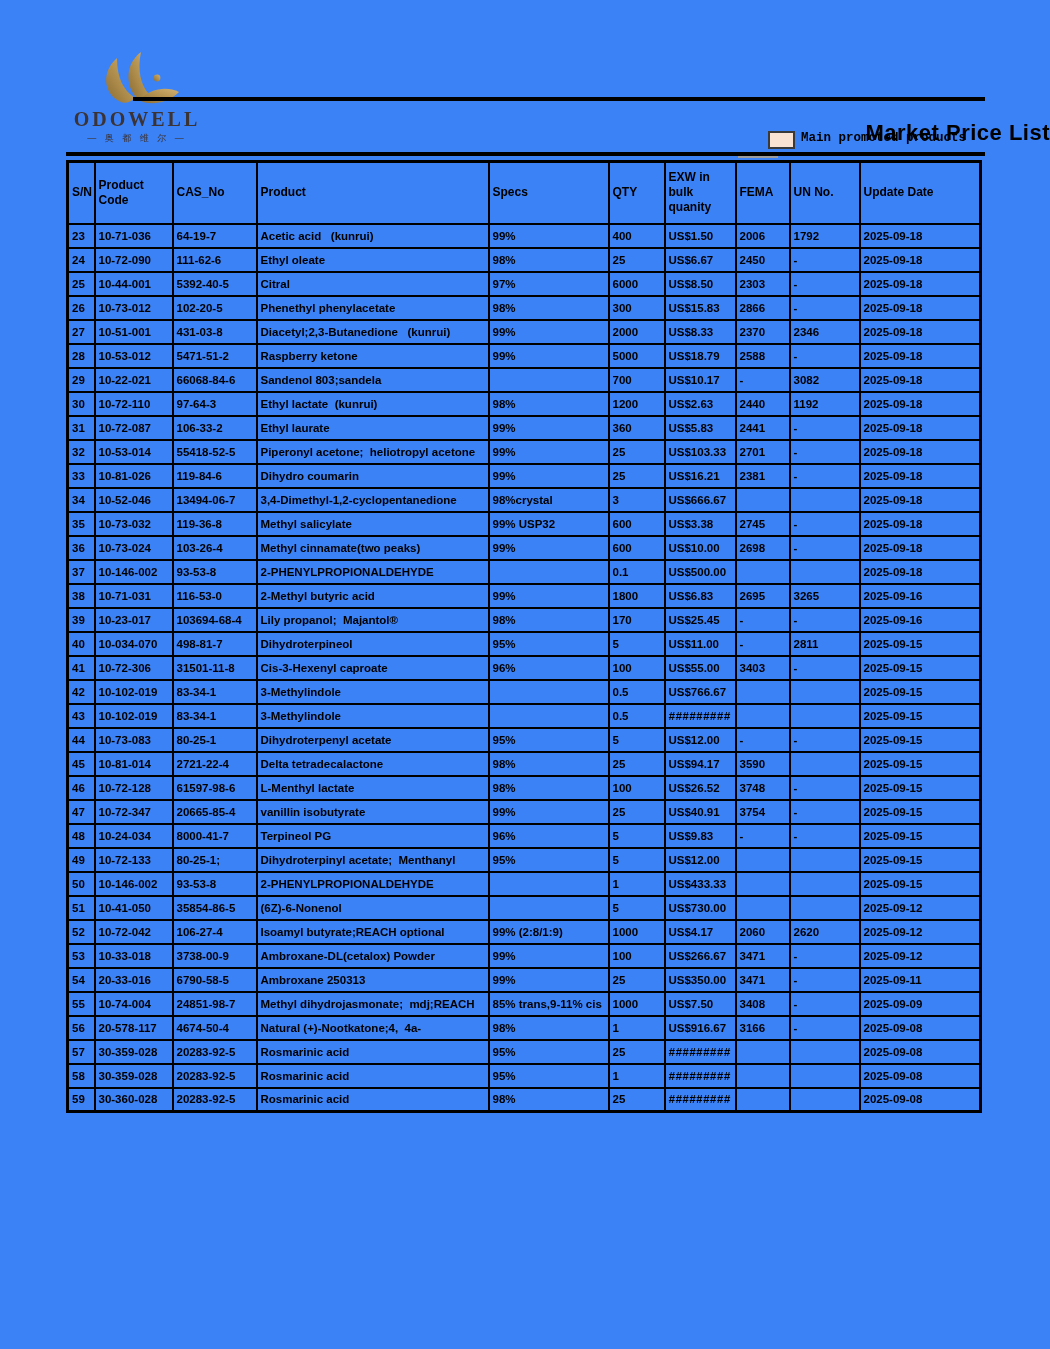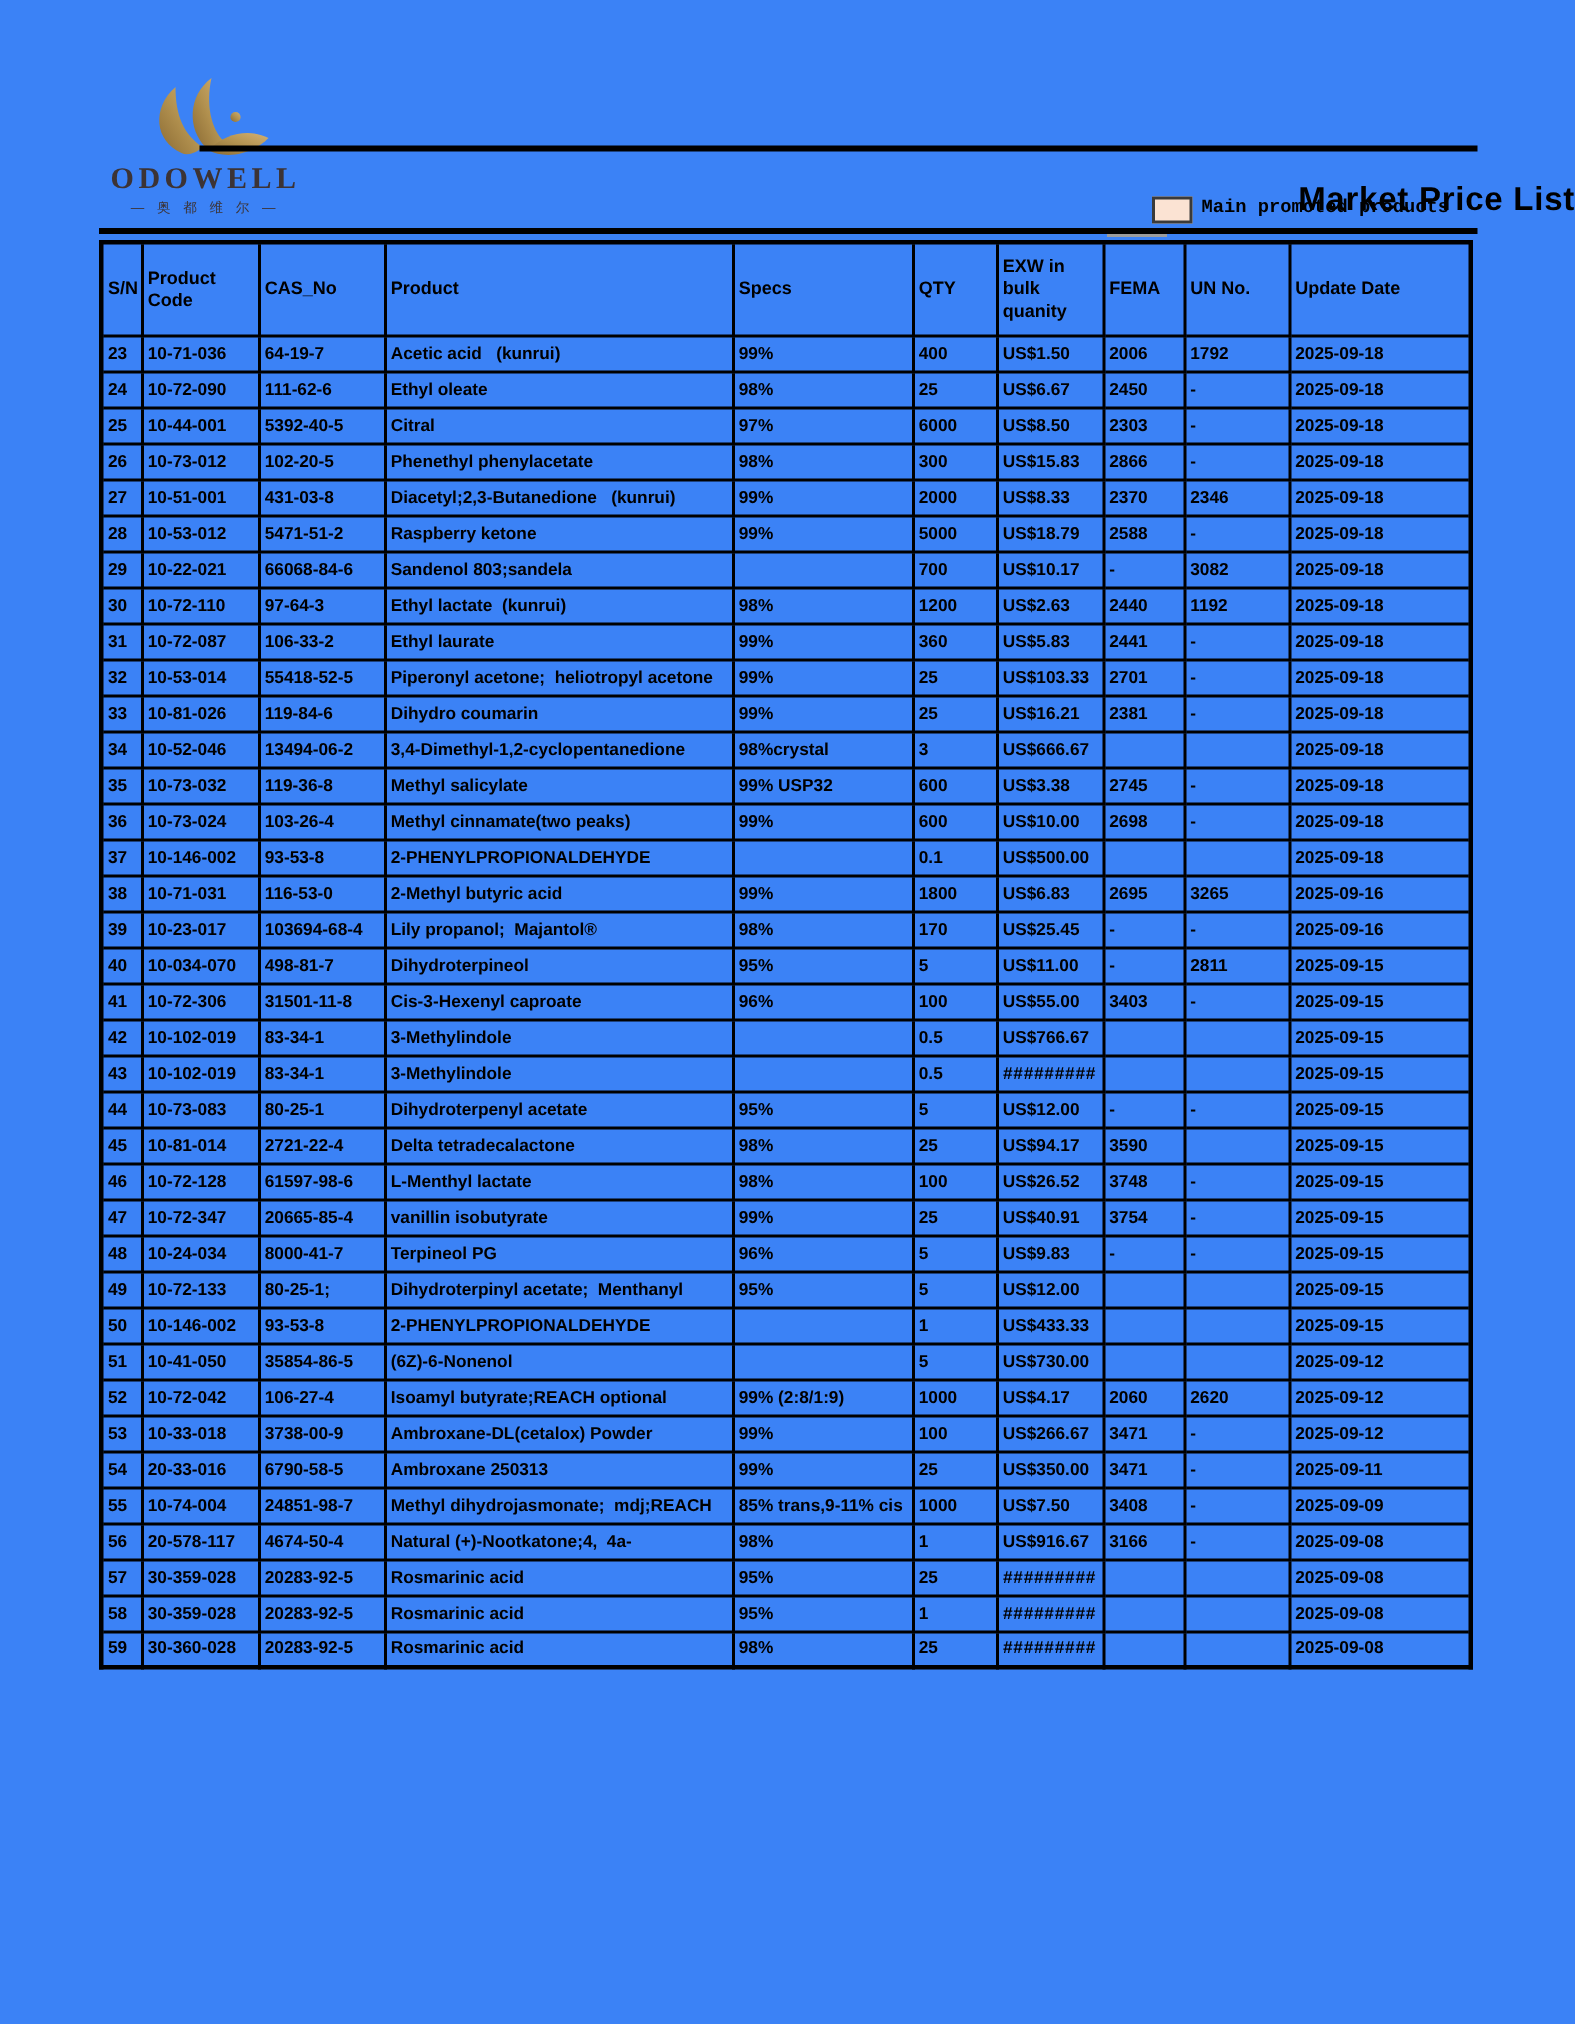--- a/index.html
+++ b/index.html
@@ -245,21 +245,21 @@
           <td>99%</td>
           <td>25</td>
           <td>US$16.21</td>
           <td>2381</td>
           <td>-</td>
           <td>2025-09-18</td>
         </tr>
         <tr>
           <td>34</td>
           <td>10-52-046</td>
-          <td>13494-06-2</td>
+          <td>13494-06-7</td>
           <td>3,4-Dimethyl-1,2-cyclopentanedione</td>
           <td>98%crystal</td>
           <td>3</td>
           <td>US$666.67</td>
           <td></td>
           <td></td>
           <td>2025-09-18</td>
         </tr>
         <tr>
           <td>35</td>

